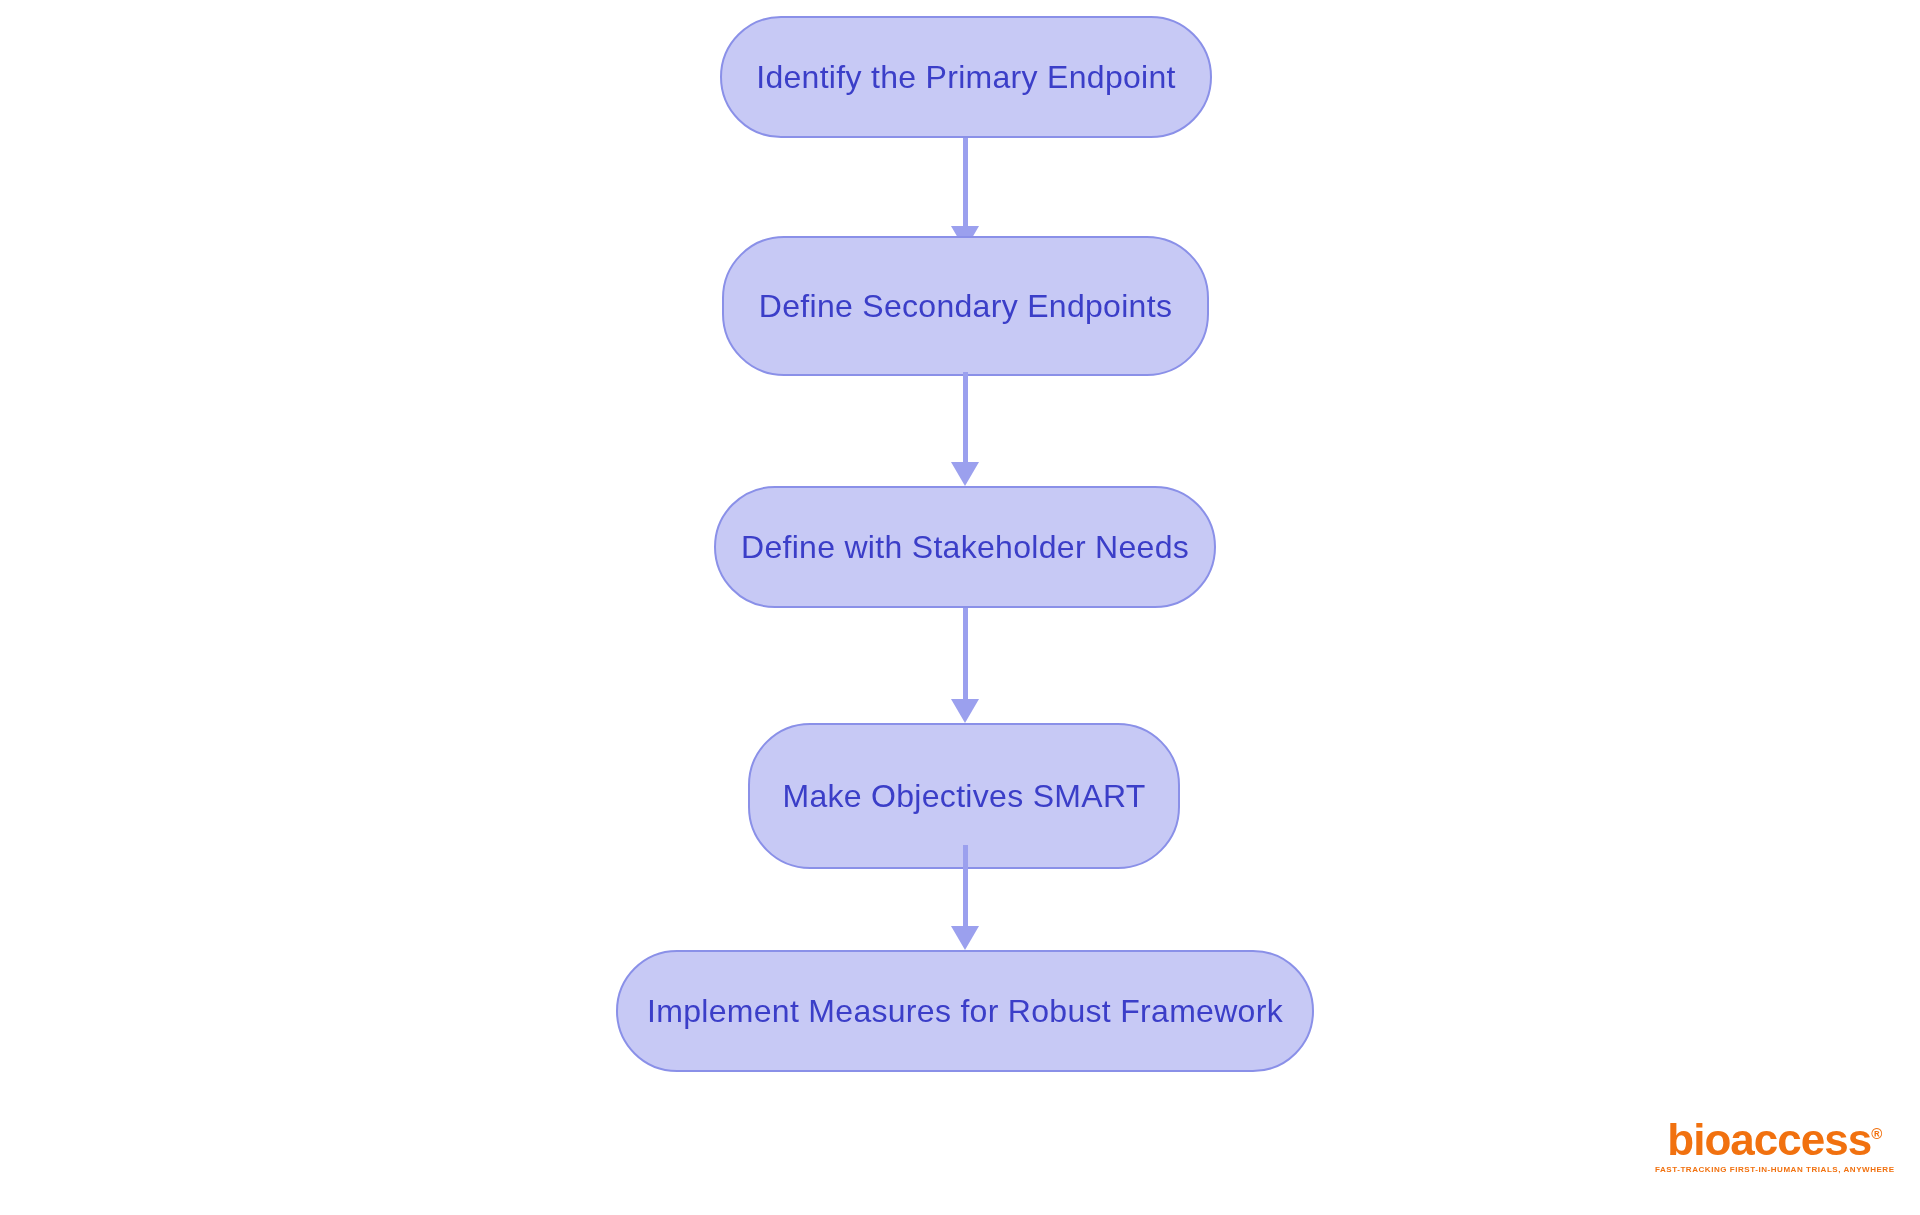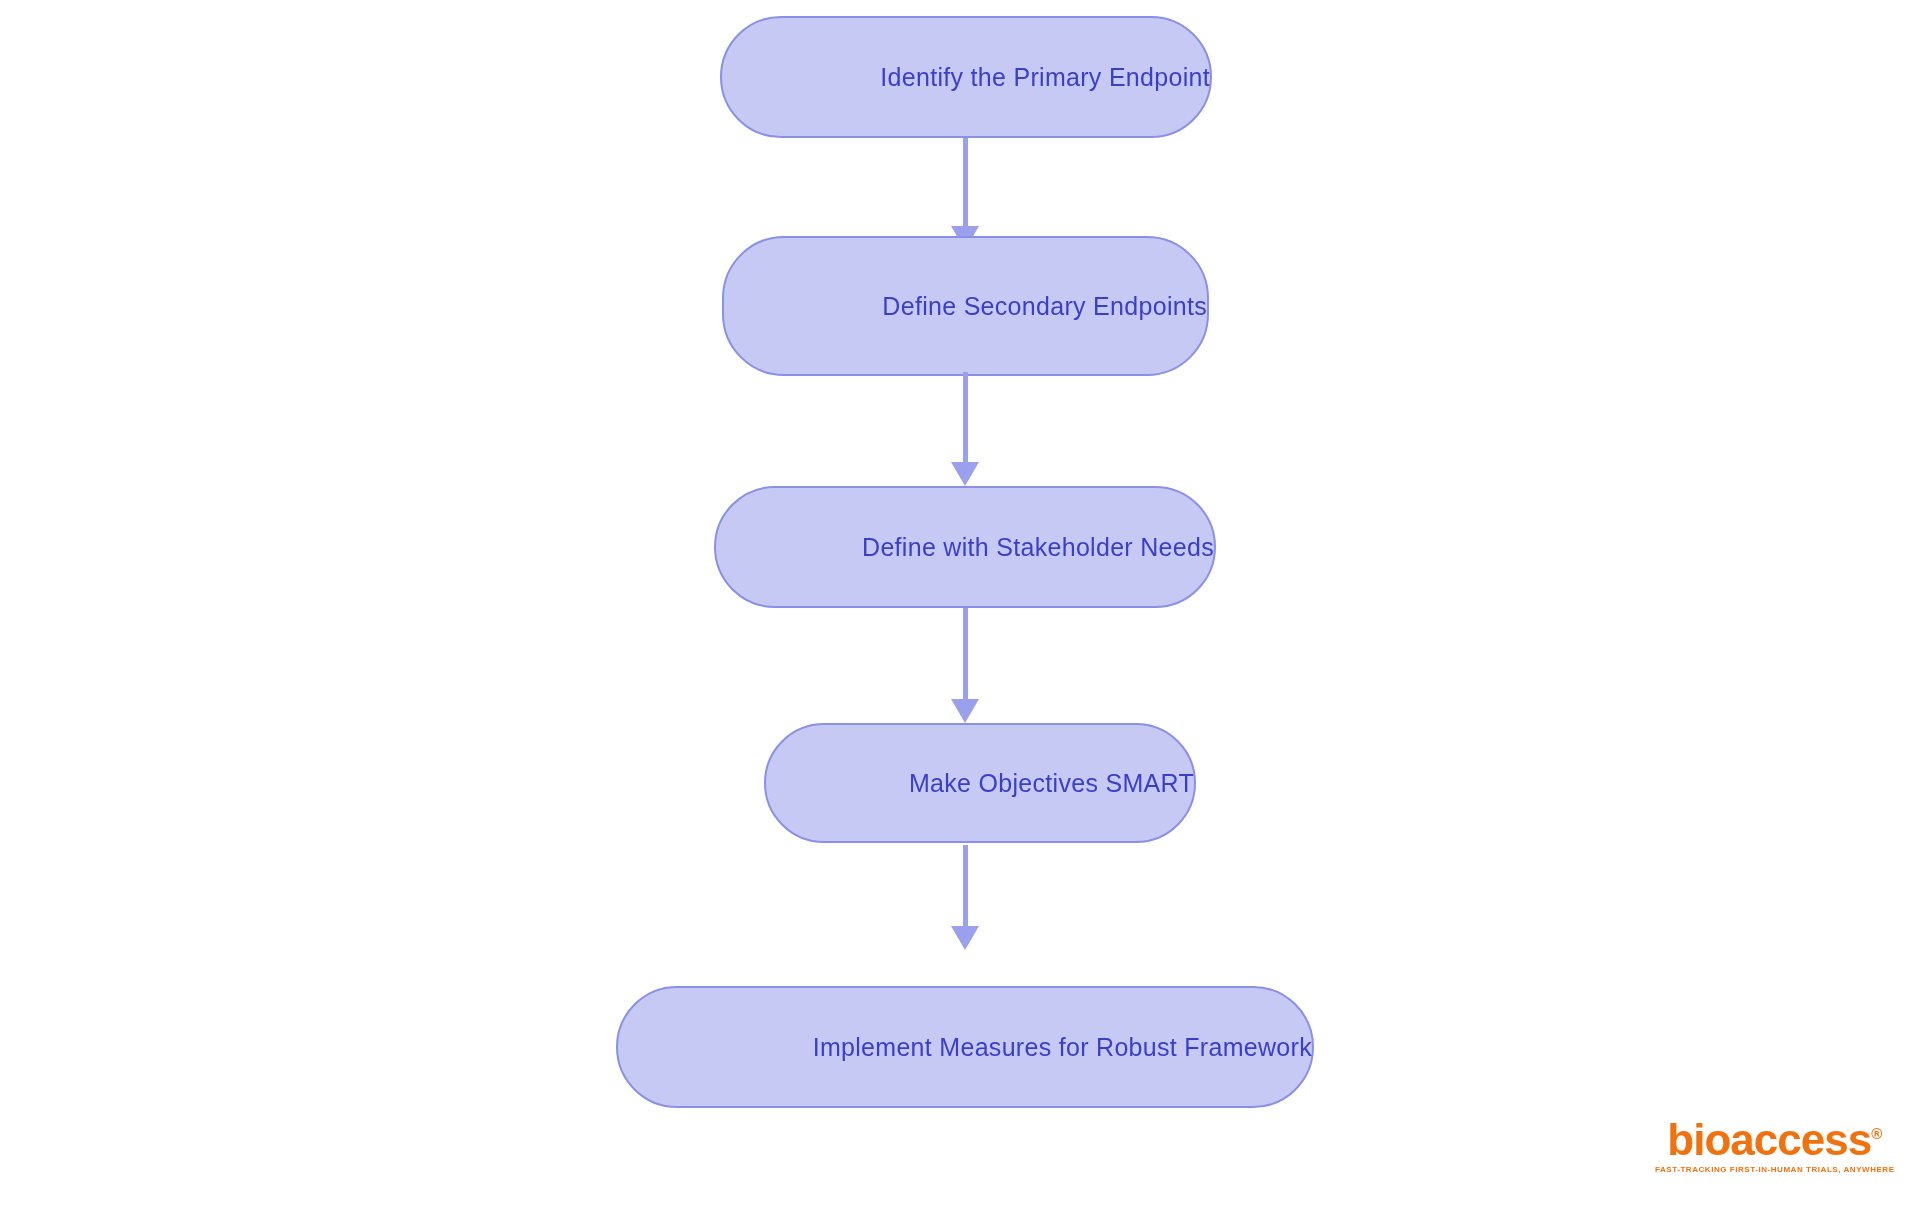--- a/index.html
+++ b/index.html
@@ -16,31 +16,31 @@
     overflow: hidden;
   }
   .node {
     position: absolute;
     box-sizing: border-box;
     border-radius: 62px;
     background: var(--node-fill, #c7c9f5);
     border: 2px solid var(--node-border, #8a90e8);
     display: flex;
     align-items: center;
-    justify-content: flex-end;
+    justify-content: center;
     color: var(--node-text, #3b3ec8);
-    font-size: 25px;
+    font-size: 32px;
     letter-spacing: 0.3px;
     white-space: nowrap;
   }
   .n1 { left: 720px; top: 16px;  width: 492px; height: 122px; }
   .n2 { left: 722px; top: 236px; width: 487px; height: 140px; }
   .n3 { left: 714px; top: 486px; width: 502px; height: 122px; }
-  .n4 { left: 764px; top: 723px; width: 432px; height: 120px; }
-  .n5 { left: 616px; top: 950px; width: 698px; height: 122px; margin-top: 36px; }
+  .n4 { left: 748px; top: 723px; width: 432px; height: 146px; }
+  .n5 { left: 616px; top: 950px; width: 698px; height: 122px; }
 
   .arrow {
     position: absolute;
     width: 28px;
     display: flex;
     flex-direction: column;
     align-items: center;
   }
   .a1 { left: 951px; top: 138px; height: 112px; }
   .a2 { left: 951px; top: 372px; height: 114px; }

